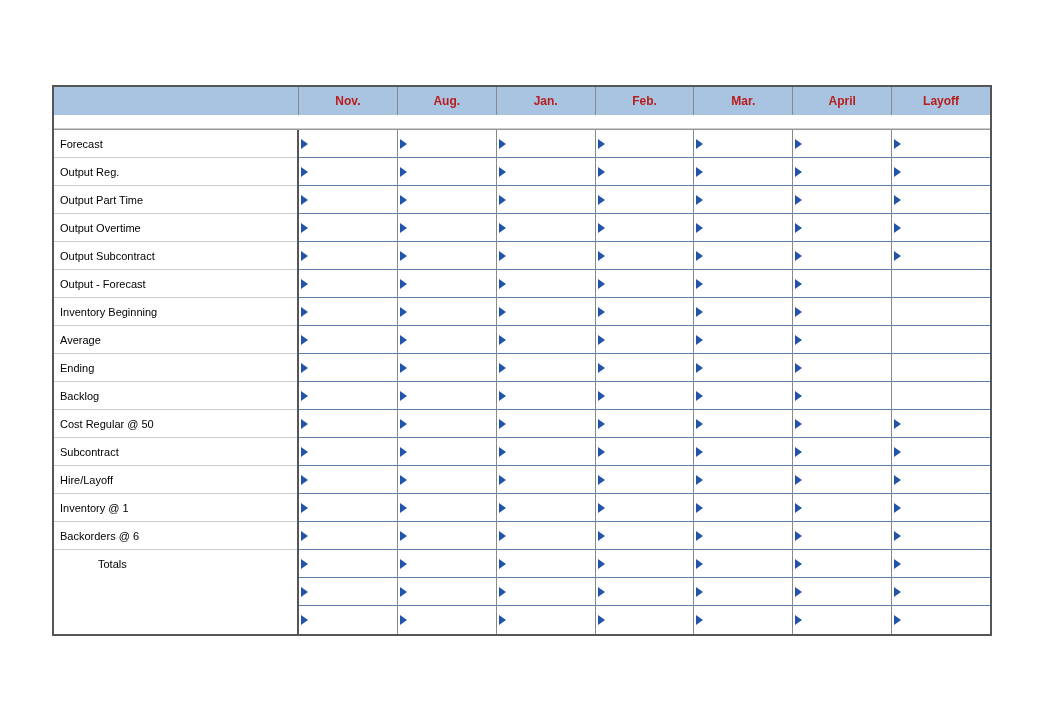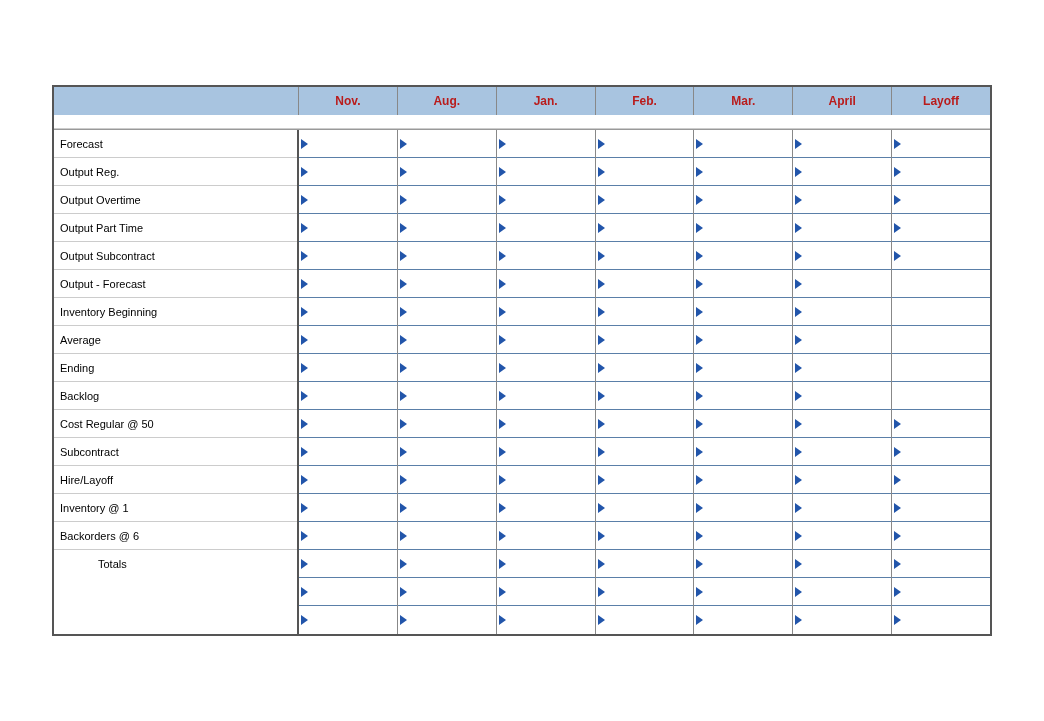--- a/index.html
+++ b/index.html
@@ -144,22 +144,22 @@
     <div class="col-header">Layoff</div>
   </div>
 
   <div style="height:14px; border-bottom:1px solid #ccc;"></div>
 
   <div class="body-area">
 
     <div class="label-col">
       <div class="label-cell">Forecast</div>
       <div class="label-cell">Output Reg.</div>
+      <div class="label-cell">Output Part Time</div>
       <div class="label-cell">Output Overtime</div>
-      <div class="label-cell">Output Part Time</div>
       <div class="label-cell">Output Subcontract</div>
       <div class="label-cell">Output - Forecast</div>
       <div class="label-cell">Inventory Beginning</div>
       <div class="label-cell">Average</div>
       <div class="label-cell">Ending</div>
       <div class="label-cell">Backlog</div>
       <div class="label-cell">Cost Regular @ 50</div>
       <div class="label-cell">Subcontract</div>
       <div class="label-cell">Hire/Layoff</div>
       <div class="label-cell">Inventory @ 1</div>

